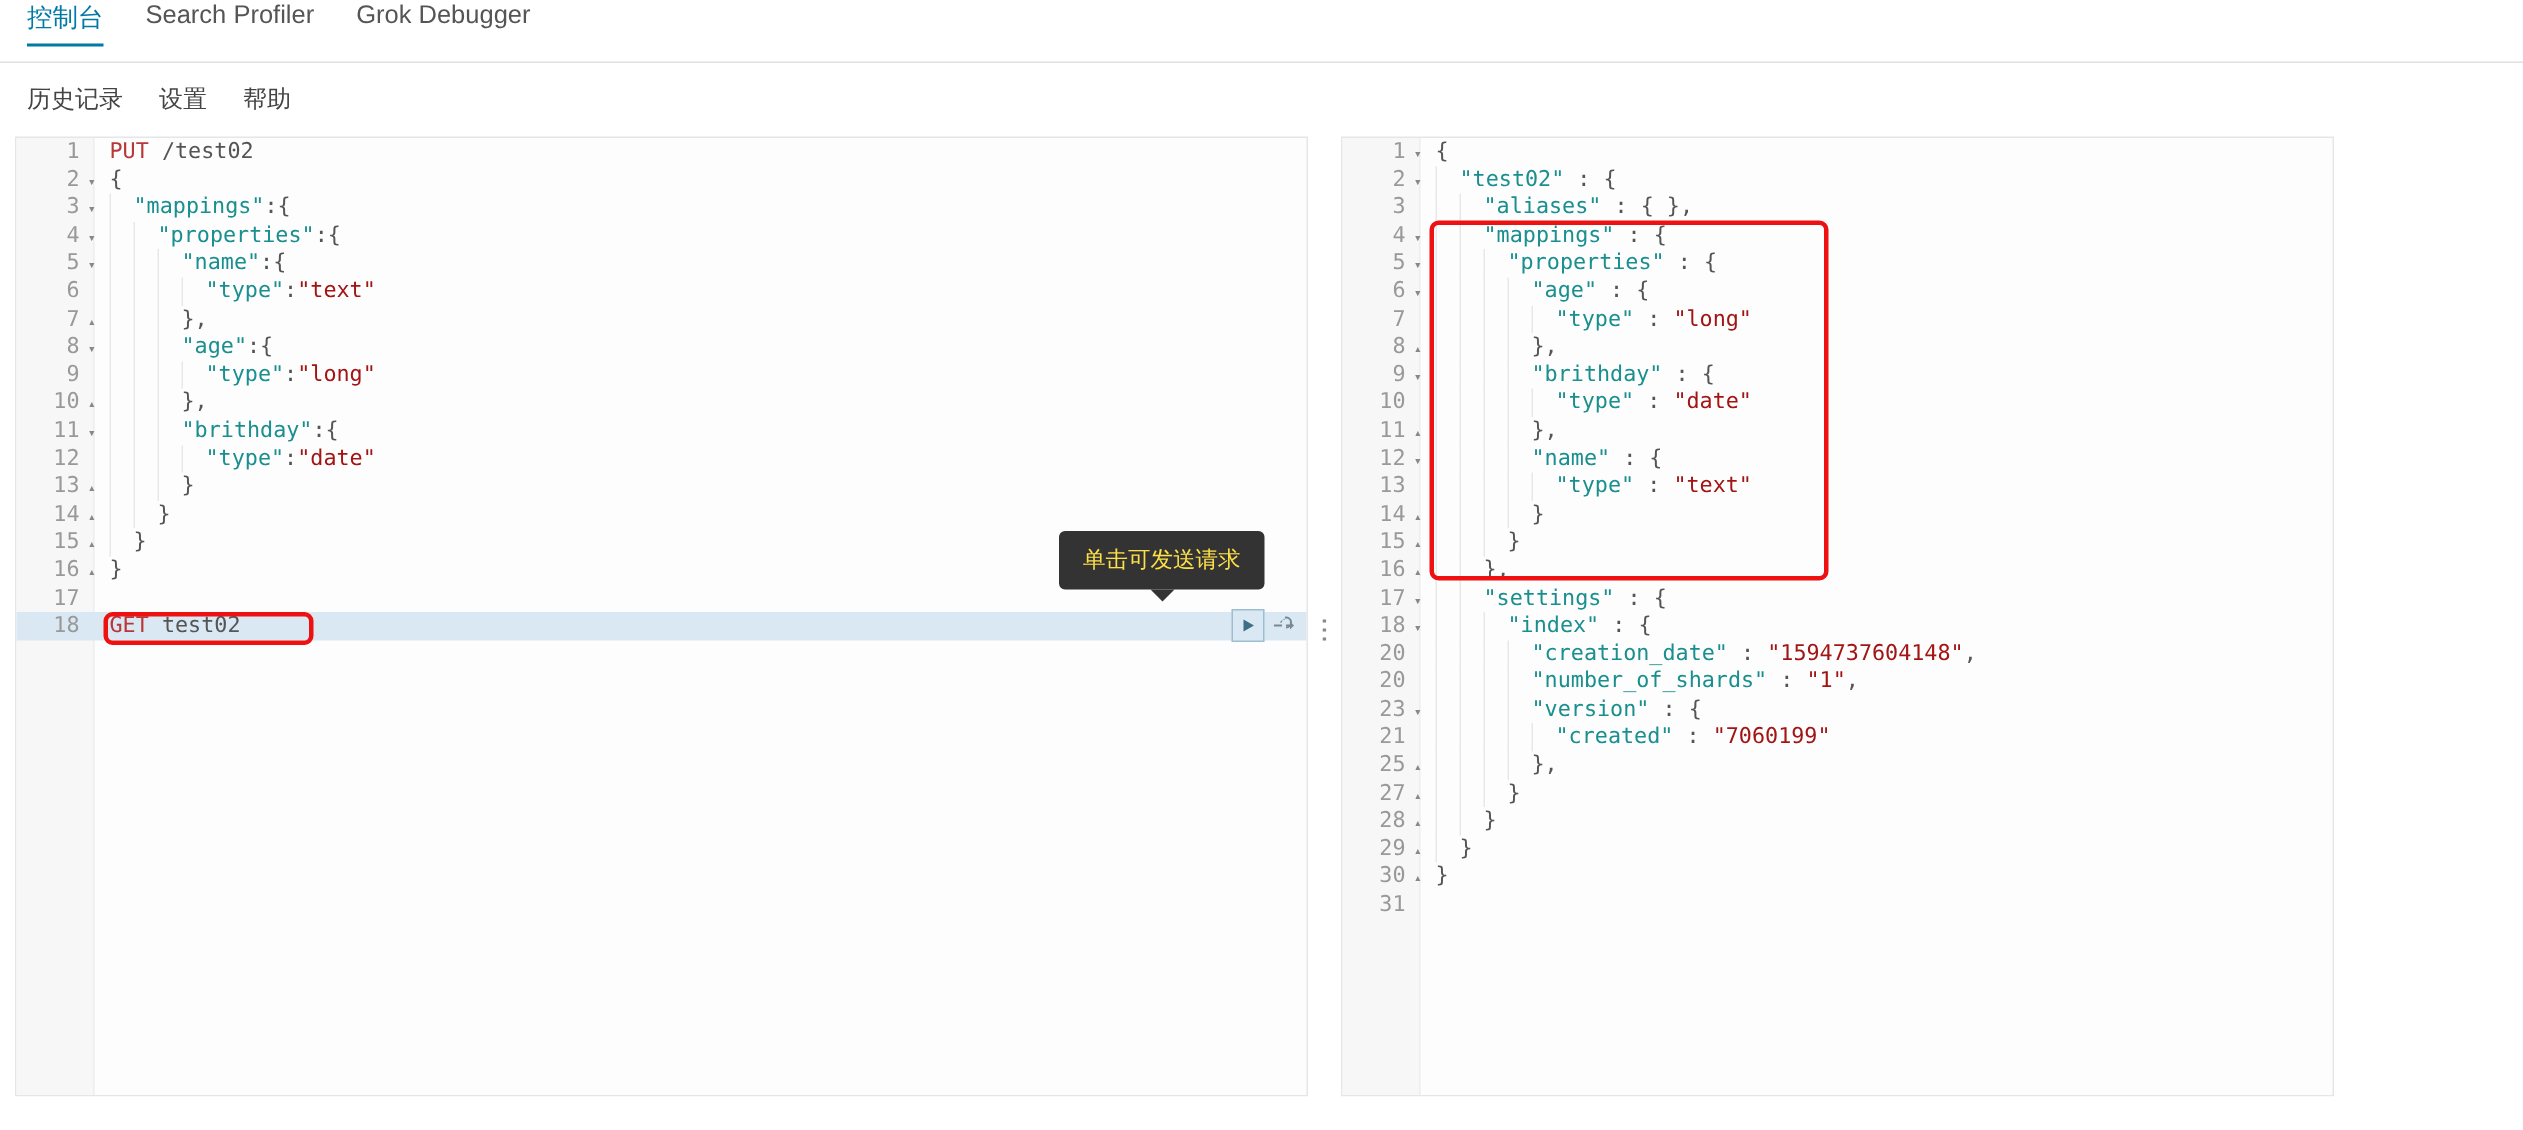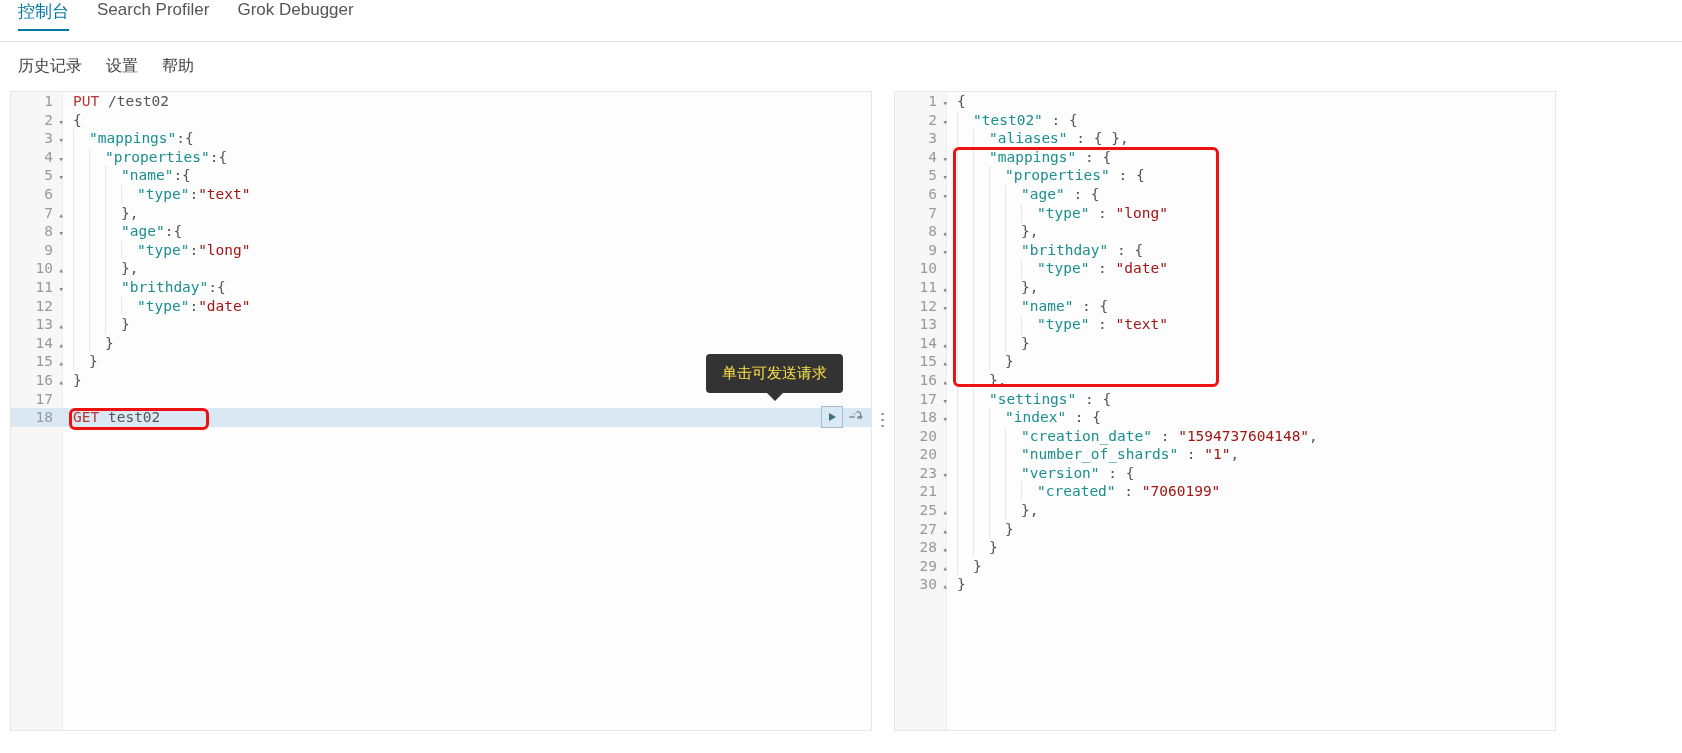--- a/index.html
+++ b/index.html
@@ -251,16 +251,20 @@
           <div class="code"><span class="guide" style="margin-right: 15px;"></span><span class="guide" style="margin-right: 15px;"></span><span class="tok-p">}</span></div>
         </div>
         <div class="line">
           <div class="ln">29<span class="fold">▴</span></div>
           <div class="code"><span class="guide" style="margin-right: 15px;"></span><span class="tok-p">}</span></div>
         </div>
         <div class="line">
           <div class="ln">30<span class="fold">▴</span></div>
           <div class="code"><span class="tok-p">}</span></div>
         </div>
+        <div class="line">
+          <div class="ln">31</div>
+          <div class="code"></div>
+        </div>
       </div>
     <div class="redbox1" style="left:58px; top:55px; width:266px; height:240px;"></div>
   </div>
 </div>
 
 </body></html>

